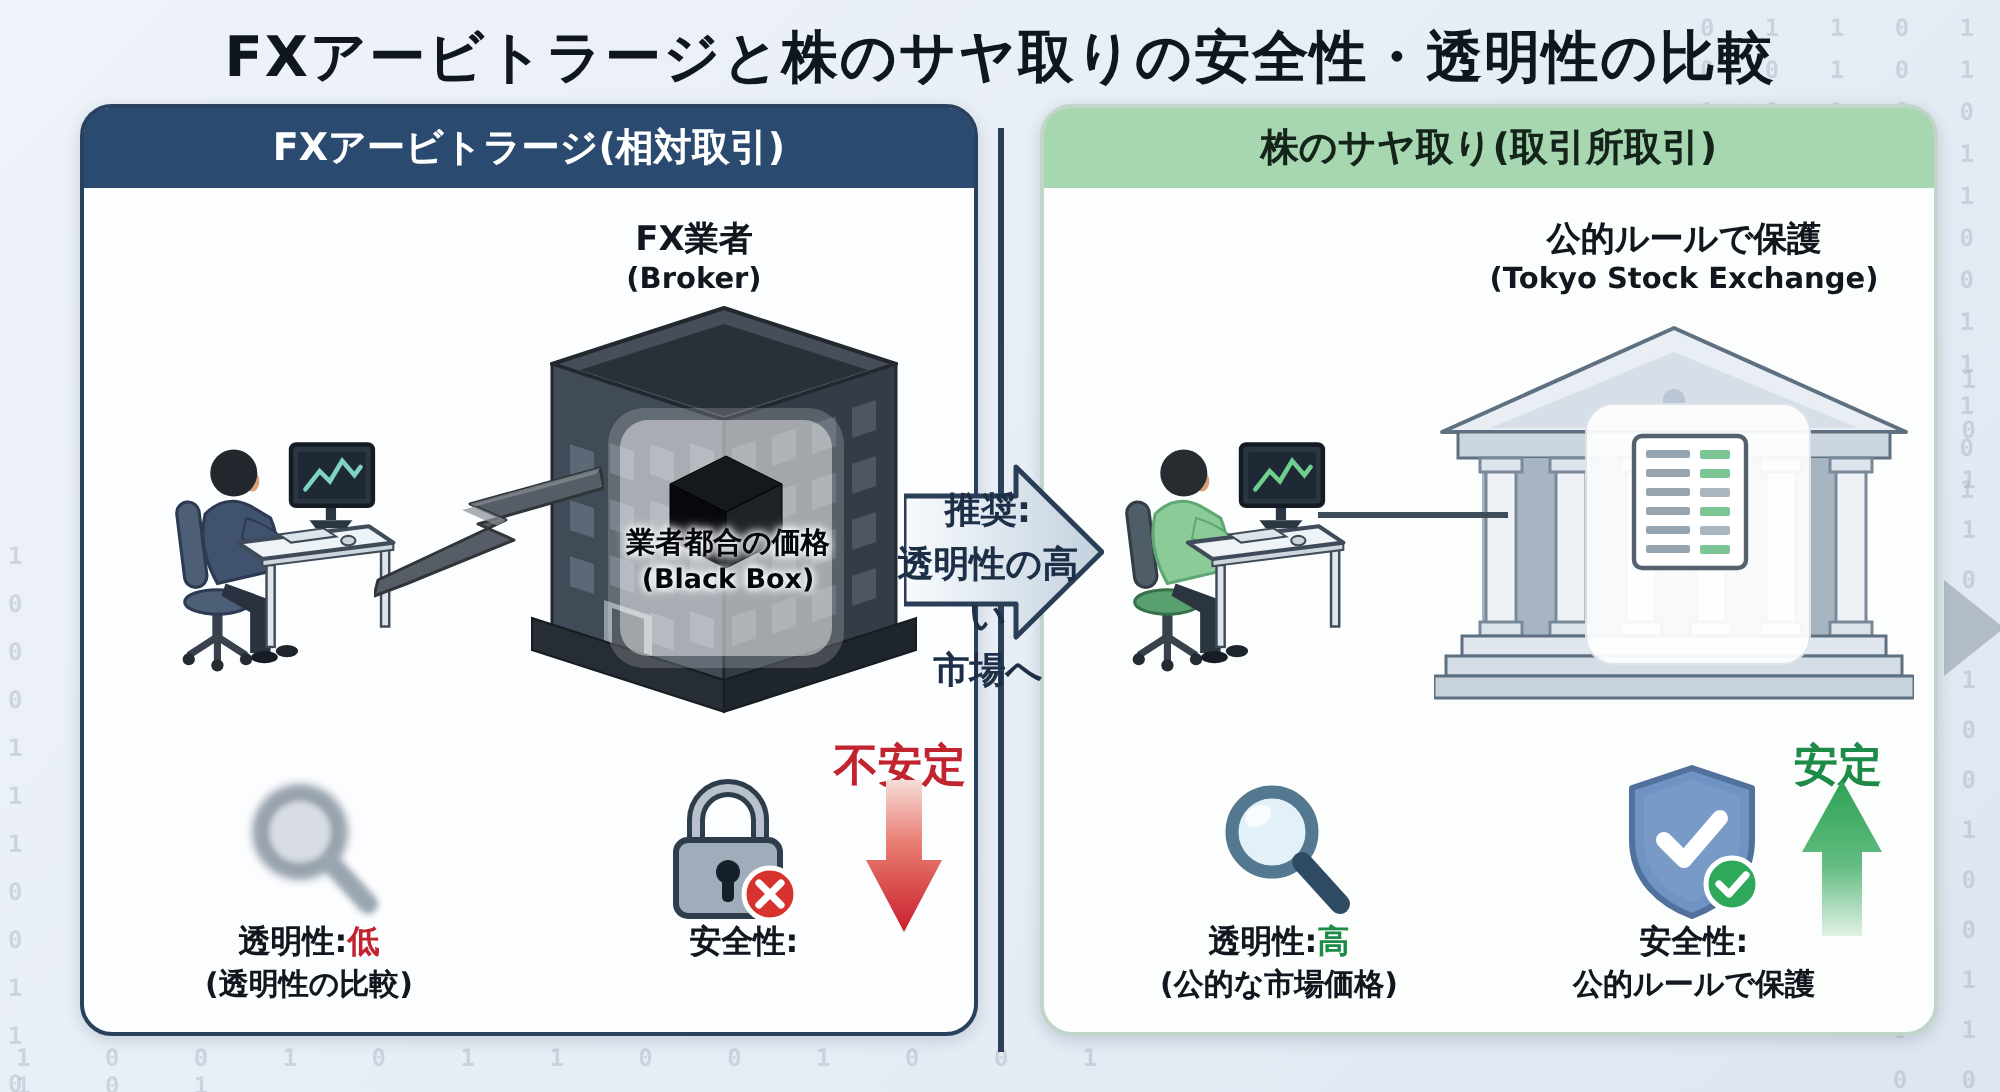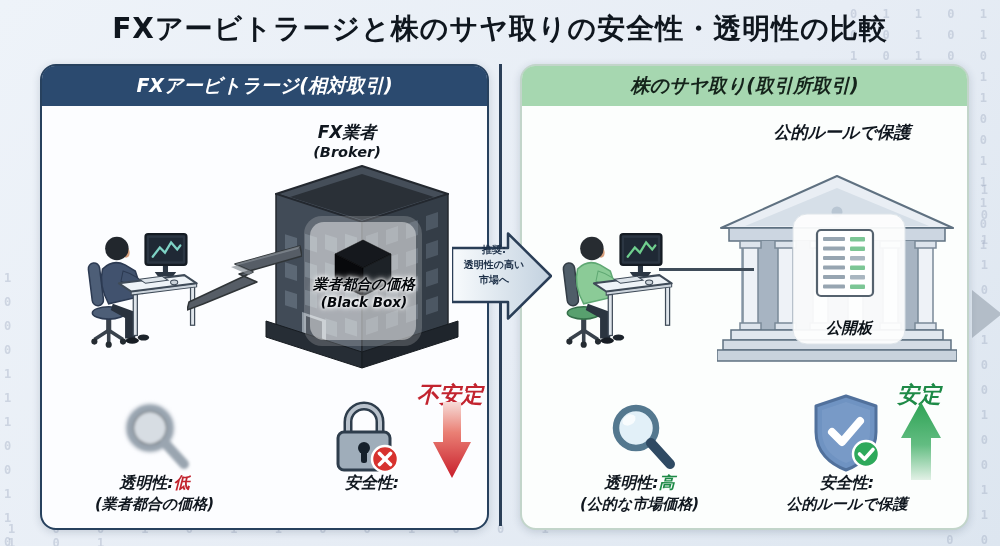--- a/index.html
+++ b/index.html
@@ -11,22 +11,22 @@
   .bin-topright{top:4px;right:4px;width:160px;letter-spacing:9px;line-height:21px;text-align:right;}
   .bin-right{top:178px;right:2px;width:66px;letter-spacing:10px;line-height:25px;text-align:right;}
   .bin-left{top:266px;left:4px;width:48px;letter-spacing:10px;line-height:24px;}
   .bin-bottom{top:522px;left:8px;width:560px;letter-spacing:8px;word-spacing:14px;}
   .bg-triangle{position:absolute;left:972px;top:290px;width:0;height:0;z-index:0;
     border-top:24px solid transparent;border-bottom:24px solid transparent;border-left:30px solid #b3bdc8;}
   .title{position:absolute;top:10px;left:0;width:1000px;text-align:center;
     font-size:28px;font-weight:bold;color:var(--title-text,#0f161e);letter-spacing:1px;z-index:2;}
   .divider{position:absolute;left:499px;top:64px;width:2.5px;height:462px;
     background:var(--divider,#2b3f58);z-index:1;}
-  .panel{position:absolute;top:64px;width:445px;height:462px;border-radius:16px;
-    background:#fcfdff;box-shadow:0 2px 8px rgba(30,50,80,0.18);z-index:2;font-style:italic;}
+  .panel{position:absolute;top:52px;width:445px;height:462px;border-radius:16px;
+    background:#fcfdff;box-shadow:0 2px 8px rgba(30,50,80,0.18);z-index:2;}
   .panel-left{left:40px;border:2px solid var(--left-panel-border,#27415e);}
   .panel-right{left:520px;border:2px solid var(--right-panel-border,#c2d5ca);background:#fcfefd;}
   .panel-header{position:absolute;top:0;left:0;right:0;height:40px;border-radius:13px 13px 0 0;
     display:flex;align-items:center;justify-content:center;font-size:19px;font-weight:bold;}
   .panel-left .panel-header{background:var(--left-header-bg,#2b4a6f);color:var(--left-header-text,#ffffff);}
   .panel-right .panel-header{background:var(--right-header-bg,#a6d7b0);color:var(--right-header-text,#15241b);}
   .abs{position:absolute;}
   .entity-label{text-align:center;font-weight:bold;color:#10171f;line-height:1.3;}
   .entity-label .jp{font-size:17px;}
   .entity-label .en{font-size:14.5px;}
@@ -37,21 +37,21 @@
   .board-label{text-align:center;font-weight:bold;font-size:15.5px;color:#0b1218;}
   .metric{text-align:center;font-weight:bold;color:#10171f;line-height:1.35;}
   .metric .l1{font-size:16px;}
   .metric .l2{font-size:15px;}
   .val-neg{color:var(--negative,#c2242f);}
   .val-pos{color:var(--positive,#1e8a47);}
   .stability{text-align:center;font-weight:bold;font-size:22px;}
   .stab-neg{color:var(--negative,#c2242f);}
   .stab-pos{color:var(--positive,#1e8a47);}
   .center-arrow-text{position:absolute;left:444px;top:243px;width:100px;z-index:6;
-    text-align:center;font-weight:bold;font-size:10px;line-height:1.48;color:#1c2f47;}
+    text-align:center;font-weight:bold;font-size:18px;line-height:1.48;color:#1c2f47;}
   .connect-line{position:absolute;background:#3f4c59;height:2.5px;z-index:2;}
   svg{display:block;}
 </style>
 </head>
 <body>
 
 <div class="canvas">
 
   <div class="binary bin-topright">0 1 1 0 1 0 0 1 0 1 1 0 1 0 0 1 1 0 1 1 0 0 1 0 1 0 1 1 0 0 1 0 1 1 0 1 0 0 1 1 0 1 0 1 1 0 0 1 0 1 1 0 1 0 0 1</div>
   <div class="binary bin-right">0 1 1 0 0 1 0 1 1 0 1 0 0 1 1 0 1 0 1 1 0 0 1 0 1 1 0 1 0 0 1 1 0 1 0 0 1 1 0 1 0 1 1 0 1</div>
@@ -180,21 +180,21 @@
       <g filter="url(#blurF)">
         <circle cx="33" cy="30" r="26" fill="#c6cdd5" opacity="0.45"></circle>
         <circle cx="33" cy="30" r="20" fill="#dcе1e7" stroke="#9aa5b0" stroke-width="7"></circle>
         <circle cx="33" cy="30" r="16" fill="#d7dde3"></circle>
         <line x1="48" y1="45" x2="67" y2="66" stroke="#9aa5b0" stroke-width="10" stroke-linecap="round"></line>
       </g>
     </svg>
 
     <div class="abs metric" style="left:20px;top:406px;width:185px;">
       <div class="l1"><span>透明性:</span><span class="val-neg">低</span></div>
-      <div class="l2">(業者都合の価格)</div>
+      <div class="l2">(透明性の比較)</div>
     </div>
 
     <svg class="abs" style="left:286px;top:330px;" width="72" height="80" viewBox="0 0 72 80">
       <path d="M20,38 V26 a16,16 0 0 1 32,0 V38" stroke="#2e3d4c" stroke-width="9" fill="none" stroke-linecap="round"></path>
       <path d="M20,38 V26 a16,16 0 0 1 32,0 V38" stroke="#b9c2cc" stroke-width="4" fill="none" stroke-linecap="round"></path>
       <rect x="10" y="36" width="52" height="38" rx="6" fill="#9fadba" stroke="#2e3d4c" stroke-width="3"></rect>
       <circle cx="36" cy="52" r="6" fill="#15202b"></circle>
       <rect x="33" y="54" width="6" height="13" rx="2.5" fill="#15202b"></rect>
       <g>
         <circle cx="57" cy="63" r="13" fill="#d7322e" stroke="#ffffff" stroke-width="2.5"></circle>
@@ -219,20 +219,21 @@
         </defs>
       <polygon points="13,0 31,0 31,40 41,40 22,76 3,40 13,40" fill="url(#gradRed)"></polygon>
     </svg>
   </div>
 
   <div class="panel panel-right">
     <div class="panel-header">株のサヤ取り(取引所取引)</div>
 
     <div class="abs entity-label" style="left:215px;top:55px;width:210px;">
       <div class="jp">公的ルールで保護</div>
+      <div class="en">(Tokyo Stock Exchange)</div>
     </div>
 
     <svg class="abs" style="left:195px;top:108px;" width="240" height="196" viewBox="0 0 240 196">
       <polygon points="120,2 236,54 4,54" fill="#e9eef4" stroke="#5f7181" stroke-width="2" stroke-linejoin="round"></polygon>
       <polygon points="120,14 212,52 28,52" fill="#d6dfe8"></polygon>
       <circle cx="120" cy="38" r="5.5" fill="#b9c6d3"></circle>
       <rect x="12" y="54" width="216" height="13" fill="#ccd6e1" stroke="#5f7181" stroke-width="1.5"></rect>
       <rect x="24" y="67" width="192" height="90" fill="#a7b4c2"></rect>
       <g fill="#eef2f7" stroke="#7a8998" stroke-width="1.5">
         <rect x="26" y="70" width="15" height="86"></rect>
@@ -268,21 +269,20 @@
           <rect x="133" y="82" width="15" height="4.5" rx="1" fill="#a9b6c0"></rect>
         <rect x="106" y="91.5" width="22" height="4" rx="1" fill="#97a5b1"></rect>
           <rect x="133" y="91.5" width="15" height="4.5" rx="1" fill="#7cc695"></rect>
         <rect x="106" y="101" width="22" height="4" rx="1" fill="#97a5b1"></rect>
           <rect x="133" y="101" width="15" height="4.5" rx="1" fill="#a9b6c0"></rect>
         <rect x="106" y="110.5" width="22" height="4" rx="1" fill="#97a5b1"></rect>
           <rect x="133" y="110.5" width="15" height="4.5" rx="1" fill="#7cc695"></rect>
       </g>
     </svg>
 
-    <div class="abs board-label" style="left:272px;top:252px;width:110px;z-index:3;">公開板</div>
 
     <svg class="abs" style="left:40px;top:158px;" width="115" height="135" viewBox="0 0 110 132">
       <g>
         <path d="M20,104 L6,113 M20,104 L20,116 M20,104 L34,113" stroke="#39424c" stroke-width="3.5" fill="none"></path>
         <circle cx="6" cy="115" r="3" fill="#242b31"></circle>
           <circle cx="20" cy="118" r="3" fill="#242b31"></circle>
           <circle cx="34" cy="115" r="3" fill="#242b31"></circle>
         <rect x="17.5" y="90" width="5" height="14" fill="#39424c"></rect>
         <ellipse cx="20" cy="87" rx="16" ry="6" fill="#58a06e" stroke="#35704a" stroke-width="1.5"></ellipse>
         <rect x="2" y="38" width="11" height="42" rx="5.5" fill="#4f5d68" stroke="#333d46" stroke-width="1.5" transform="rotate(-7 7.5 59)"></rect>

